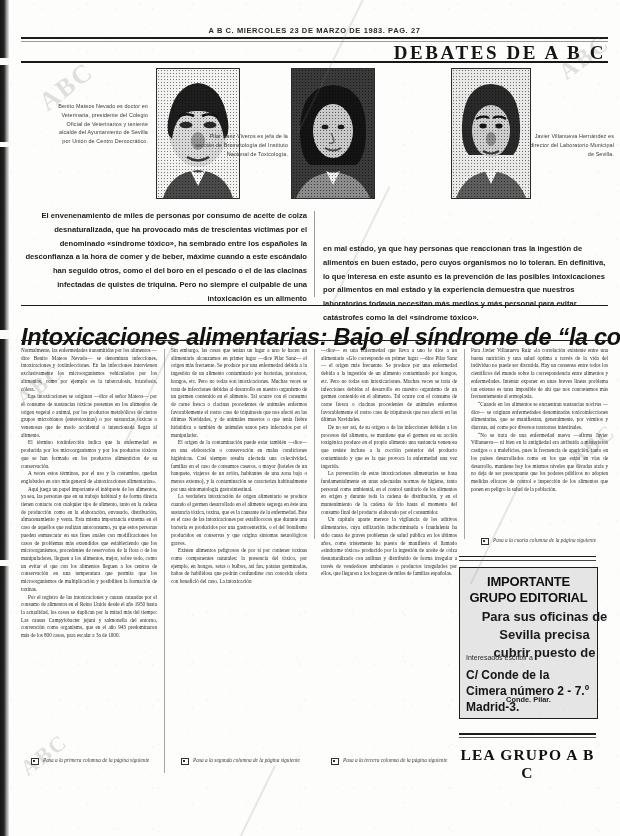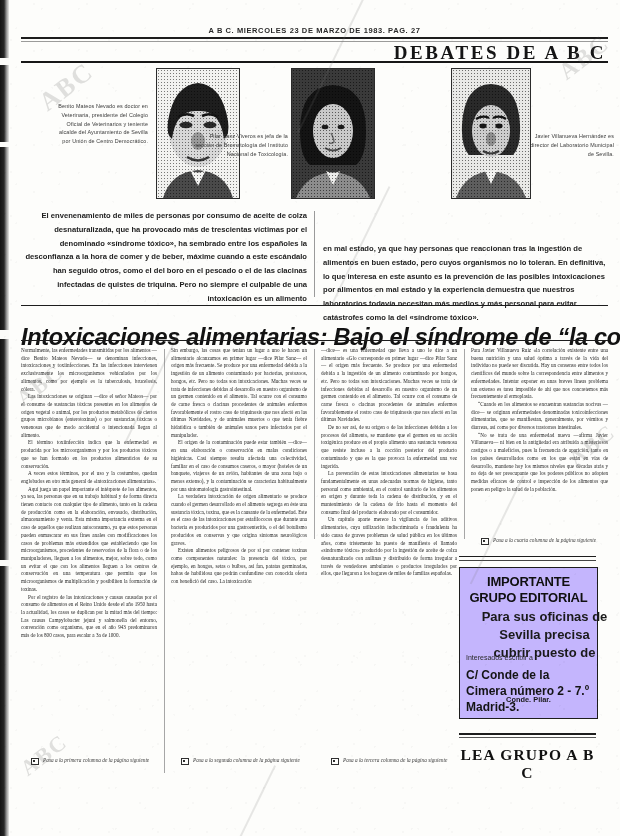--- a/index.html
+++ b/index.html
@@ -151,21 +151,21 @@
     content:"";position:absolute;left:1px;top:1px;width:2px;height:2px;background:#2f2f2f;
   }
   #cont-1{left:22px;top:757px;width:120px;}
   #cont-2{left:172px;top:757px;width:122px;}
   #cont-3{left:322px;top:757px;width:122px;}
   #cont-4{left:472px;top:537px;width:124px;}
 
   
   #advert{
     position:absolute;left:450px;top:567px;width:137px;height:150px;
-    border:1.6px solid #1d1d1d;background:#c4b5fd;
+    border:1.6px solid #1d1d1d;background:#e5e5e5;
   }
   #advert-rule-top{position:absolute;left:450px;top:556px;width:137px;height:1.4px;background:#1d1d1d;}
   #advert-rule-top2{position:absolute;left:450px;top:560px;width:137px;height:.8px;background:#444;}
   .ad-big{
     font-family:"Liberation Sans", sans-serif;
     font-weight:700;text-align:center;color:#101010;
     letter-spacing:-.2px;
   }
   #ad-l1{position:absolute;left:0;top:6px;width:137px;font-size:13px;}
   #ad-l2{position:absolute;left:0;top:22px;width:137px;font-size:13px;}

